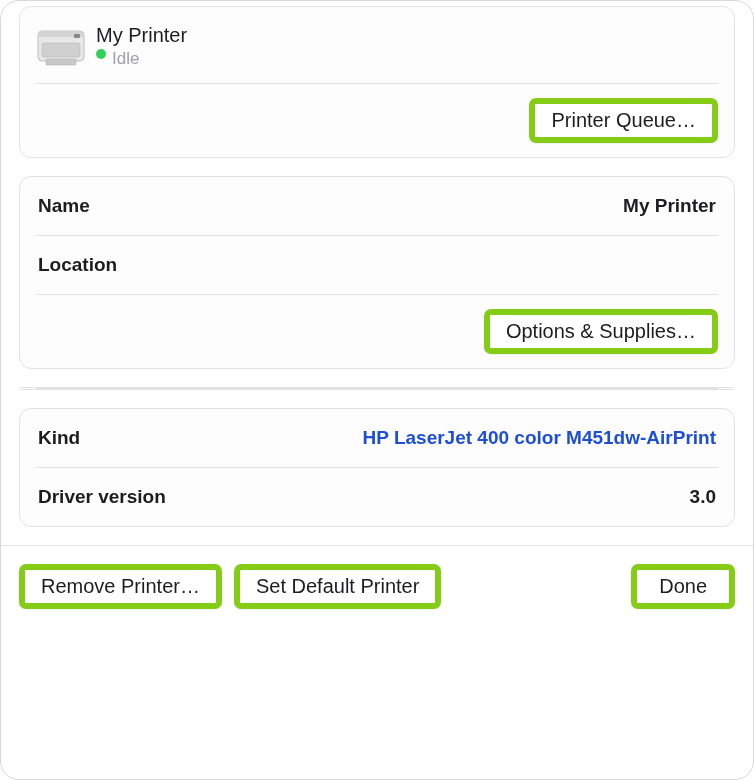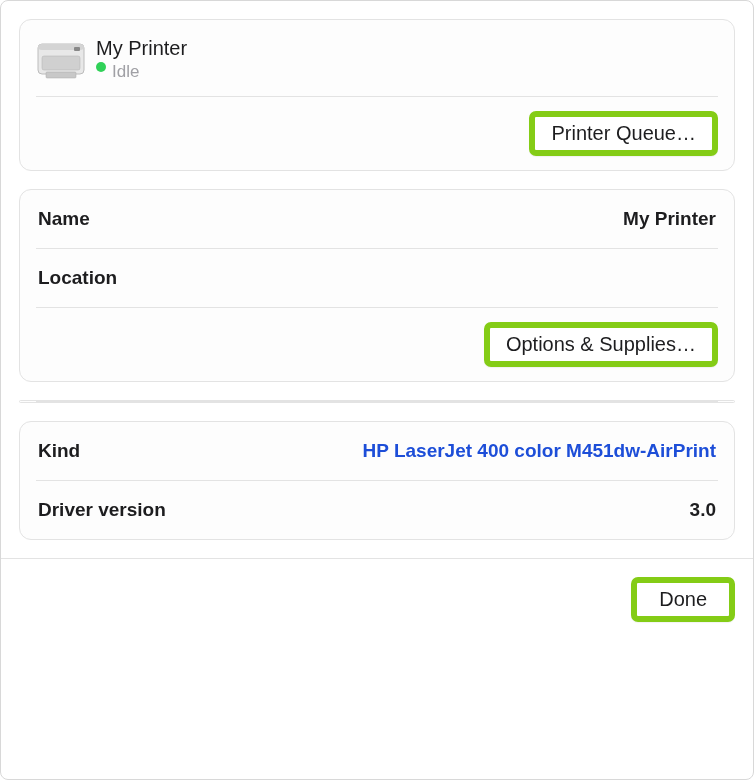--- a/index.html
+++ b/index.html
@@ -10,24 +10,24 @@
     body {
       font-family: -apple-system, BlinkMacSystemFont, "Segoe UI", Helvetica, Arial, sans-serif;
       background: #ffffff;
       width: 754px;
       height: 780px;
       overflow: hidden;
     }
     .window {
       width: 754px;
       height: 780px;
-      padding: 18px 18px 0 18px;
+      padding: 5px 18px 0 18px;
       position: relative;
       border: 1px solid #d8d8d8;
-      border-radius: 8px;
+      border-radius: 19px;
     }
     .card {
       background: #fdfdfd;
       border: 1px solid #e3e3e3;
       border-radius: 12px;
       margin-bottom: 18px;
       overflow: hidden;
     }
     .header-row {
       display: flex;
@@ -205,17 +205,19 @@
     <div class="divider"></div>
     <div class="kv-row">
       <div class="kv-label">Driver version</div>
       <div class="kv-value">3.0</div>
     </div>
   </div>
 
   <div class="footer-divider"></div>
 
   <div class="footer">
+    <button class="mac-button">Remove Printer…</button>
+    <button class="mac-button">Set Default Printer</button>
     <div class="footer-spacer"></div>
     <button class="mac-button done-button">Done</button>
   </div>
 
 </div>
 
 </body></html>

